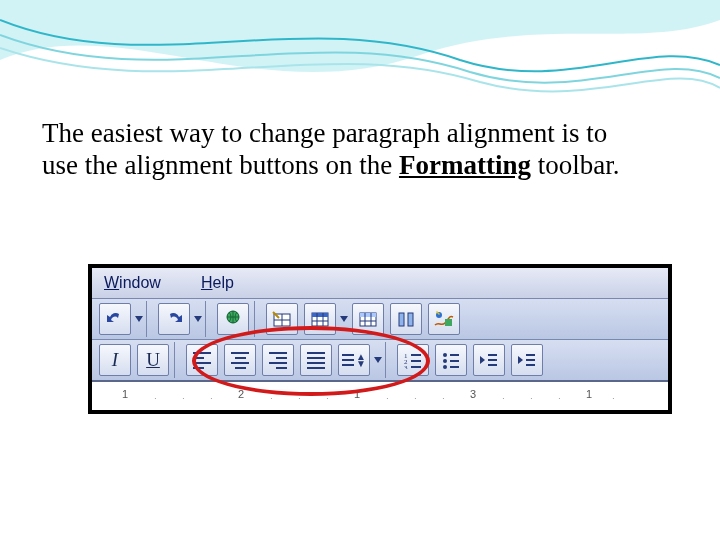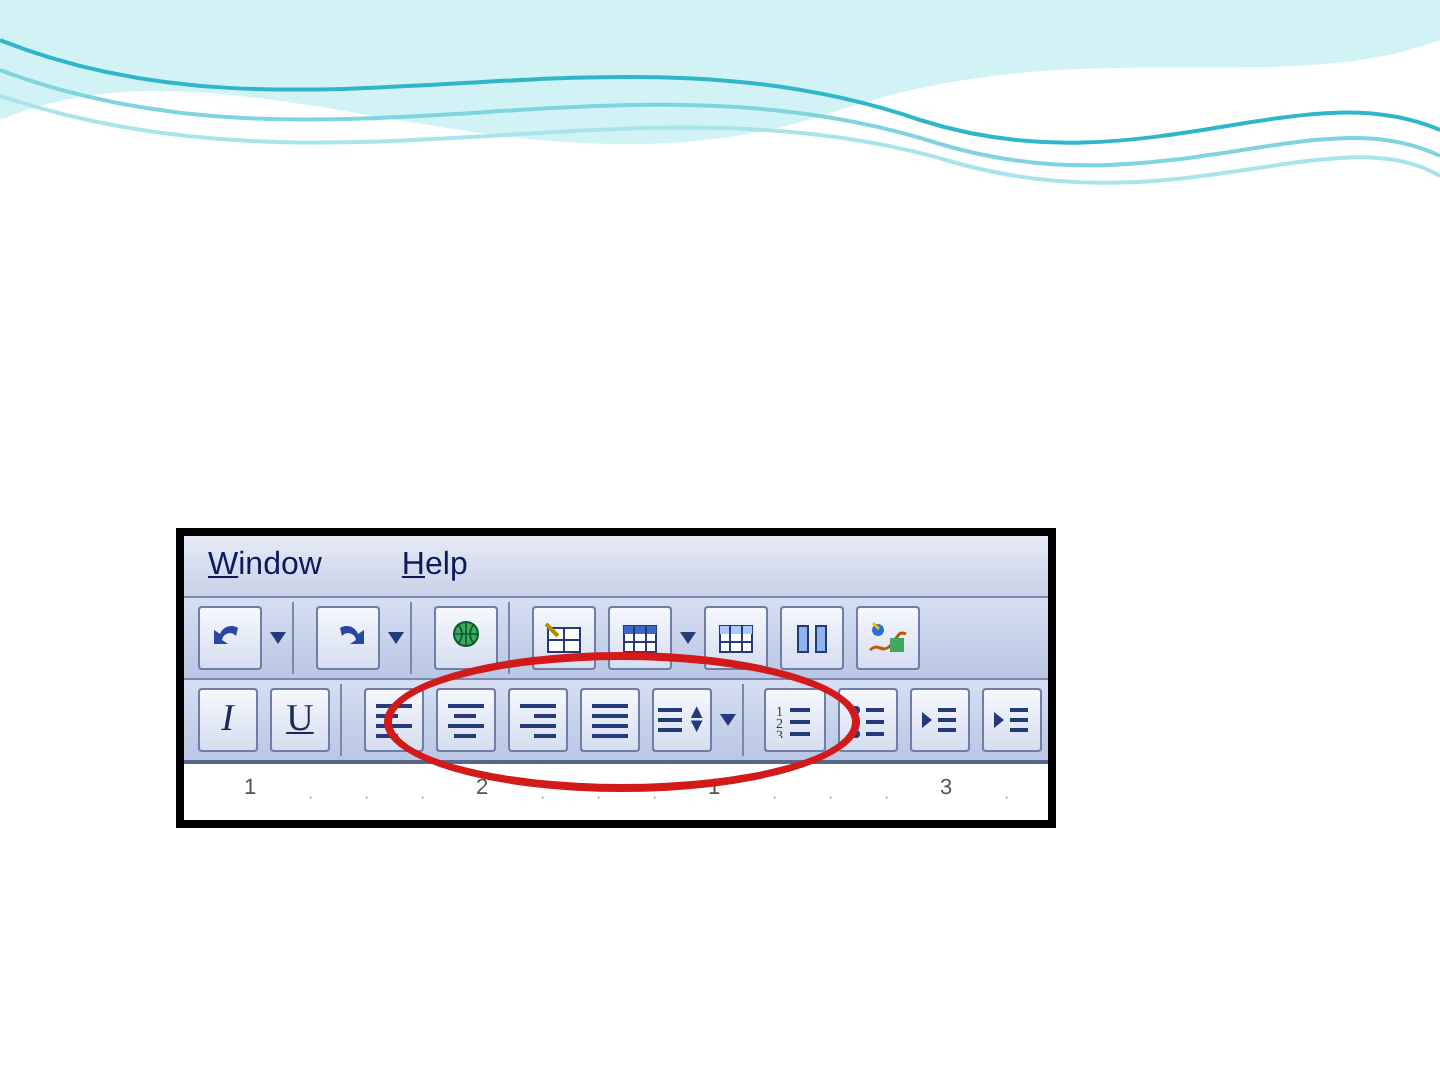--- a/index.html
+++ b/index.html
@@ -3,21 +3,21 @@
 <meta charset="utf-8">
 <style>
   html,body{margin:0;padding:0;width:720px;height:540px;background:#fff;font-family:Georgia,"Times New Roman",serif;overflow:hidden}
   .slide{position:relative;width:720px;height:540px;background:#fff}
   
   .wave{position:absolute;top:0;left:0;width:720px;height:110px;pointer-events:none}
   
   .body-text{position:absolute;left:42px;top:118px;width:580px;font-size:27px;line-height:1.18;color:#000}
   .bold-u{font-weight:bold;text-decoration:underline}
   
-  .shot{position:absolute;left:88px;top:264px;width:440px;height:150px;border:4px solid #000;background:#eef0f1;box-sizing:border-box;overflow:hidden}
+  .shot{position:absolute;left:88px;top:264px;width:584px;height:150px;border:4px solid #000;background:#eef0f1;box-sizing:border-box;overflow:hidden}
   .menubar{height:30px;background:linear-gradient(#e7eaf6,#c9d1e8);display:flex;align-items:center;gap:40px;padding-left:12px;font-family:Tahoma,Arial,sans-serif;font-size:16px;color:#0a1a5c}
   .menubar span u{text-decoration:underline}
   .row{height:40px;display:flex;align-items:center;background:linear-gradient(#d6def1,#bac7e4);border-top:1px solid #7a88b0}
   .tb-btn{width:30px;height:30px;margin:0 3px;border:1px solid #6e7ea8;border-radius:2px;background:linear-gradient(#f6f8fd,#d5ddef);display:flex;align-items:center;justify-content:center;position:relative}
   .sep{width:6px;height:36px;border-left:1px solid #7a88b0;margin:0 2px}
   .drop{width:10px;height:30px;display:flex;align-items:center;justify-content:center}
   .drop svg{display:block}
   .glyph{font-family:"Times New Roman",serif;font-size:19px;color:#1a2a55}
   .italic{font-style:italic}
   .uline{text-decoration:underline}
@@ -46,20 +46,23 @@
 
 <div class="slide">
 
   <svg class="wave" viewBox="0 0 720 110" preserveAspectRatio="none">
     <path d="M0,60 C120,10 260,110 420,55 C540,15 640,50 720,20 L720,0 L0,0 Z" fill="#bfeef2" opacity="0.7"></path>
     <path d="M0,20 C150,80 300,5 460,60 C570,95 650,35 720,65" fill="none" stroke="#2fb7c9" stroke-width="2"></path>
     <path d="M0,35 C160,95 310,20 470,72 C580,105 660,48 720,78" fill="none" stroke="#7fd5de" stroke-width="2"></path>
     <path d="M0,48 C170,105 320,33 480,82 C590,112 670,58 720,88" fill="none" stroke="#a9e4ea" stroke-width="2"></path>
   </svg>
 
+  <div class="body-text">
+    <span>The easiest way to change paragraph alignment is to use the alignment buttons on the </span><span class="bold-u">Formatting</span><span> toolbar.</span>
+  </div>
 
   <div class="shot">
 
     <div class="menubar">
       <span><u>W</u><span>indow</span></span>
       <span><u>H</u><span>elp</span></span>
     </div>
 
     <div class="row">
       <div class="trim"></div>

